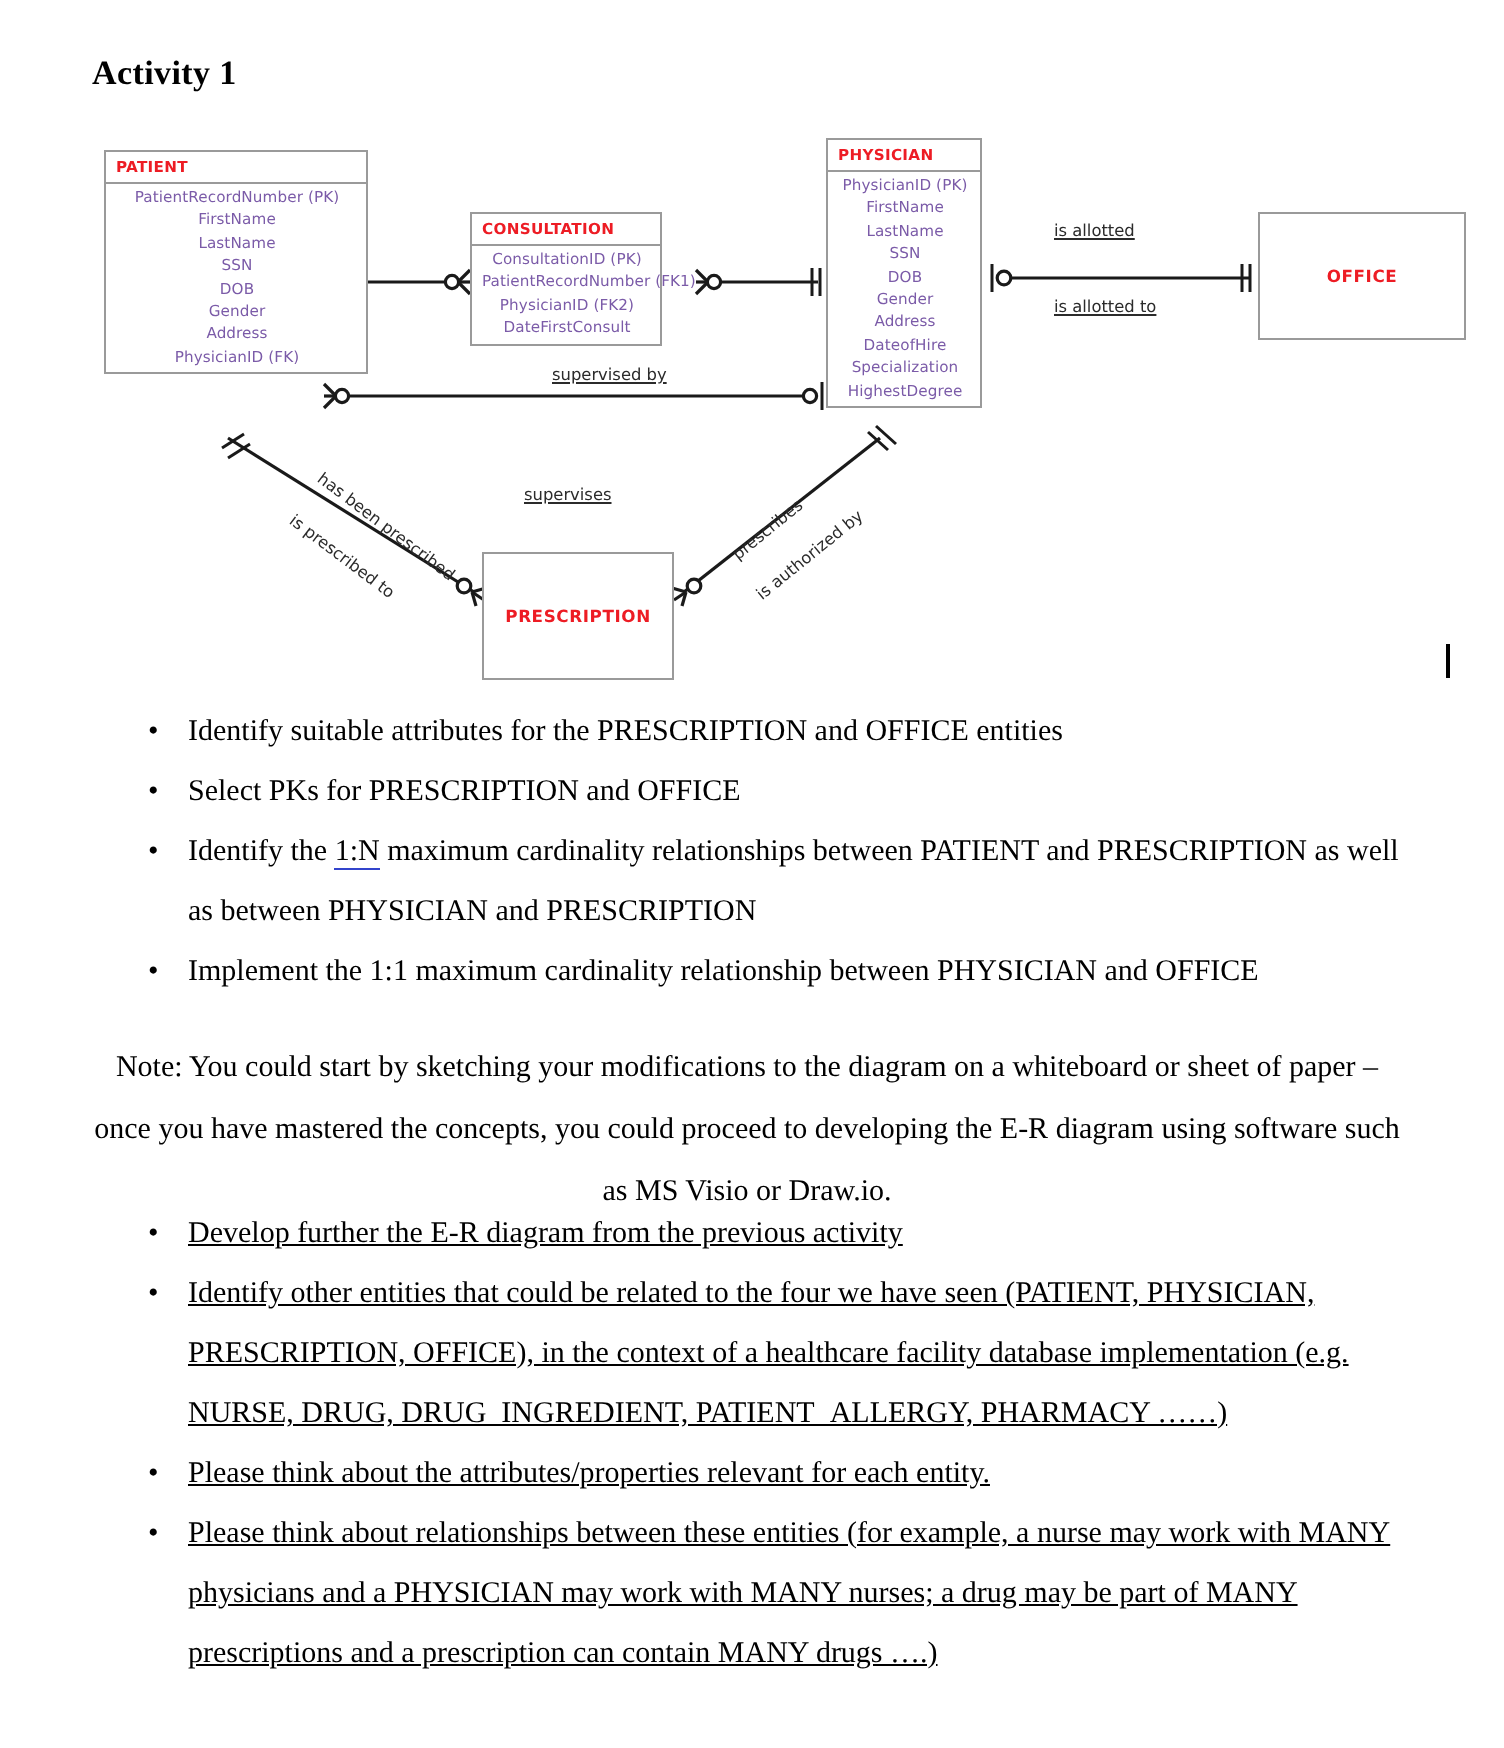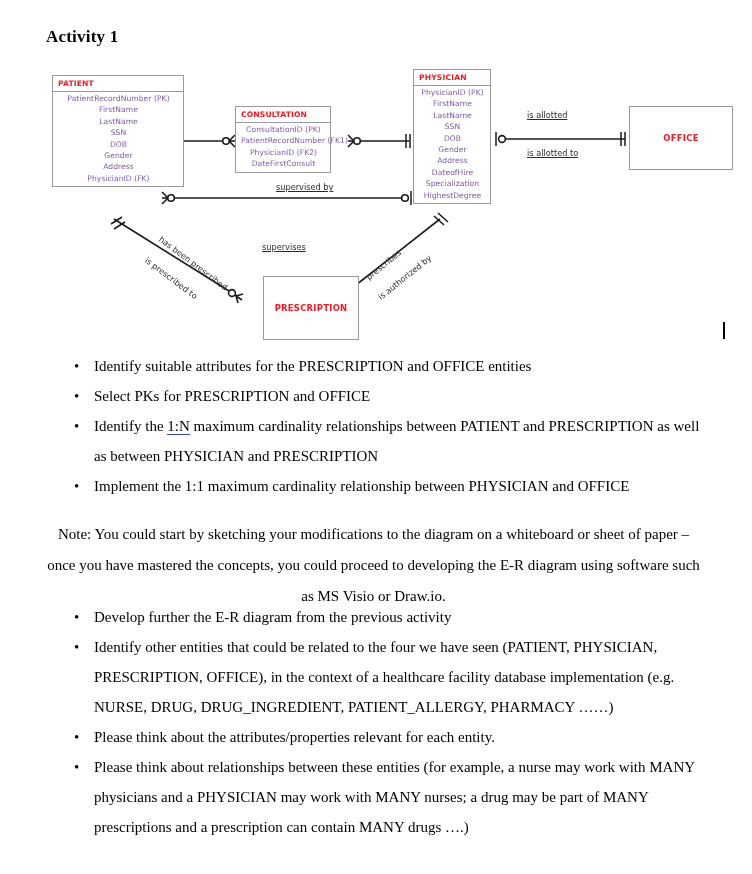--- a/index.html
+++ b/index.html
@@ -92,21 +92,21 @@
     display: flex;
     align-items: center;
     justify-content: center;
     font-family: "DejaVu Sans", sans-serif;
     font-size: 8.4px;
     font-weight: bold;
     color: #ED1C24;
     letter-spacing: 0.3px;
   }
   #entity-office       { left: 629px; top: 106px; width: 104px;  height: 64px; }
-  #entity-prescription { left: 241px; top: 276px; width: 96px;  height: 64px; margin-left: 22px; }
+  #entity-prescription { left: 241px; top: 276px; width: 96px;  height: 64px; }
 
   
   .rel-label {
     position: absolute;
     font-family: "DejaVu Sans", sans-serif;
     font-size: 8.2px;
     color: #2b2b2b;
     white-space: nowrap;
     text-decoration: underline;
   }
@@ -159,21 +159,21 @@
   }
   .bullet-list li::before {
     content: "\2022";
     position: absolute;
     left: 74px;
     top: 0;
     font-size: 15px;
     line-height: 30px;
   }
   #list-activity1 { top: 351px; }
-  #list-activity2 { top: 602px; }
+  #list-activity2 { top: 602px; text-decoration: underline; }
 
   .note-para {
     position: absolute;
     left: 46px;
     top: 504px;
     width: 655px;
     font-size: 15px;
     line-height: 31px;
     font-family: "Liberation Serif", serif;
     color: #000;

